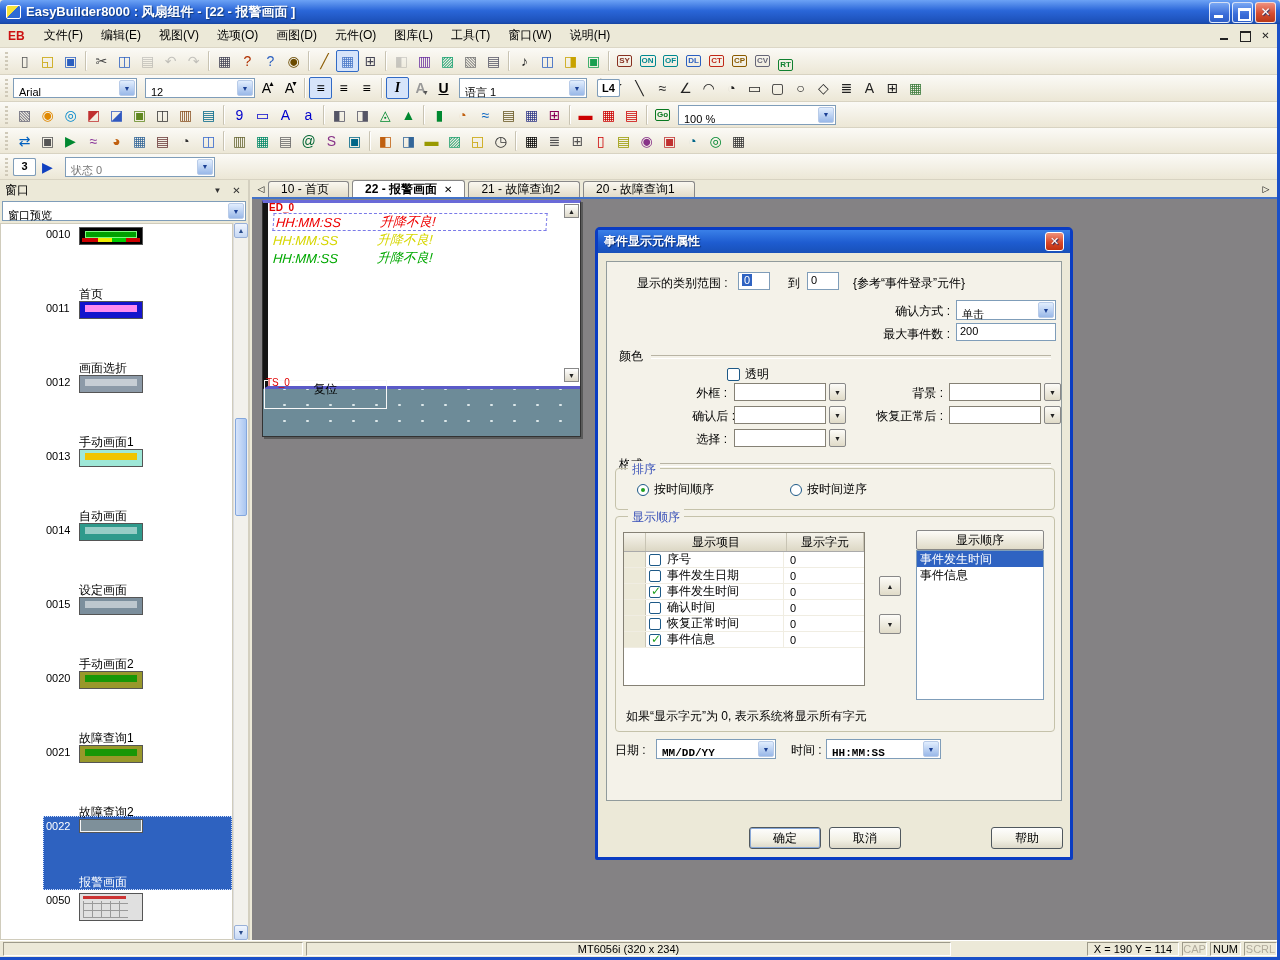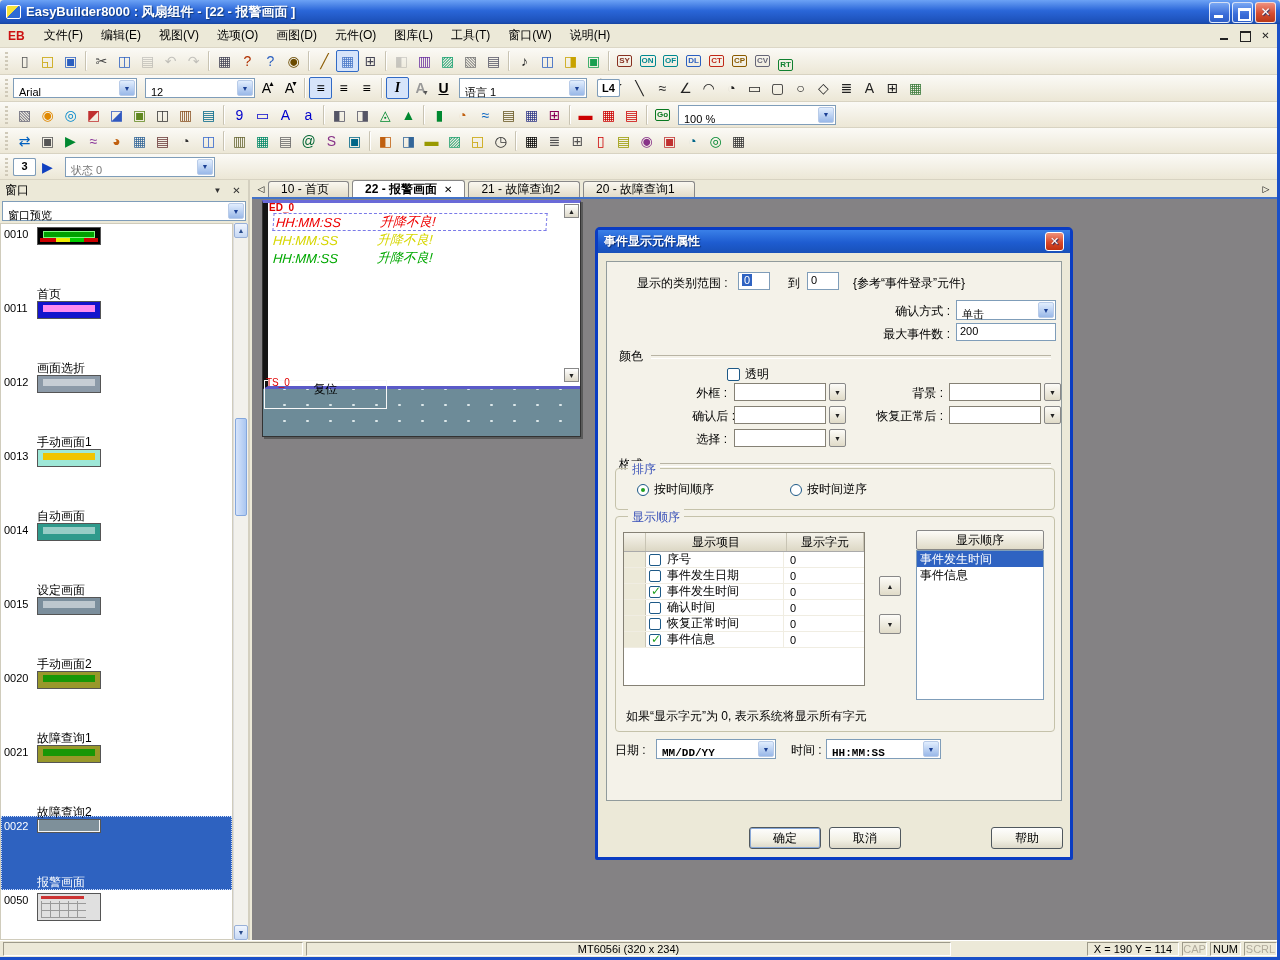--- a/index.html
+++ b/index.html
@@ -84,21 +84,21 @@
   #sb-combo .combo { width:100%; }
   #sb-list { position:absolute; left:0; top:43px; right:15px; bottom:0; background:#fff; overflow:hidden; border:1px solid #d0ccbc; }
   #sb-scroll { position:absolute; right:0; top:43px; width:15px; bottom:0; background:#f2f1ec; border-left:1px solid #ddd; }
   .sc-btn { position:absolute; left:0; width:14px; height:15px;
     background:linear-gradient(180deg,#f0f5fe,#c6d8f4); border:1px solid #98b0d8; border-radius:2px; }
   .sc-btn.up { top:0; } .sc-btn.down { bottom:0; }
   .sc-btn.up::after,.sc-btn.down::after { content:"▲"; position:absolute; inset:0; font-size:7px; color:#2a4c8c; display:flex; align-items:center; justify-content:center; }
   .sc-btn.down::after { content:"▼"; }
   #sb-thumb { position:absolute; left:1px; width:12px; top:195px; height:98px;
     background:linear-gradient(90deg,#d6e4fb,#aac6f0); border:1px solid #84a7dd; border-radius:2px; }
-  .sbitem { display:flex; padding:3px 12px 2px 3px; height:74px; }
+  .sbitem { display:flex; padding:3px 12px 2px 3px; height:74px;margin-left:42px; }
   .sid { width:33px; font-size:11px; padding-top:1px; }
   .tcol { display:flex; flex-direction:column; flex:1;gap:39px; }
   .thumb { width:64px; height:52px; border:1px solid #555; display:flex; flex-direction:column; position:relative; background:#ccc; }
   .th-hd { height:7px; margin:3px 5px 1px; }
   .th-rows { flex:1; margin:1px 6px 4px; opacity:.8;
     background:repeating-linear-gradient(180deg,currentColor 0 2px,transparent 2px 6px); }
   .slabel { font-size:12px; margin-top:2px; }
   .sbitem.selected { background:#2e62c0; outline:1px dotted #cfe0ff; outline-offset:-1px; }
   .sbitem.selected .sid,.sbitem.selected .slabel { color:#fff; }
   .k0010 .th-hd { border:1px solid #7dfc7d; }

